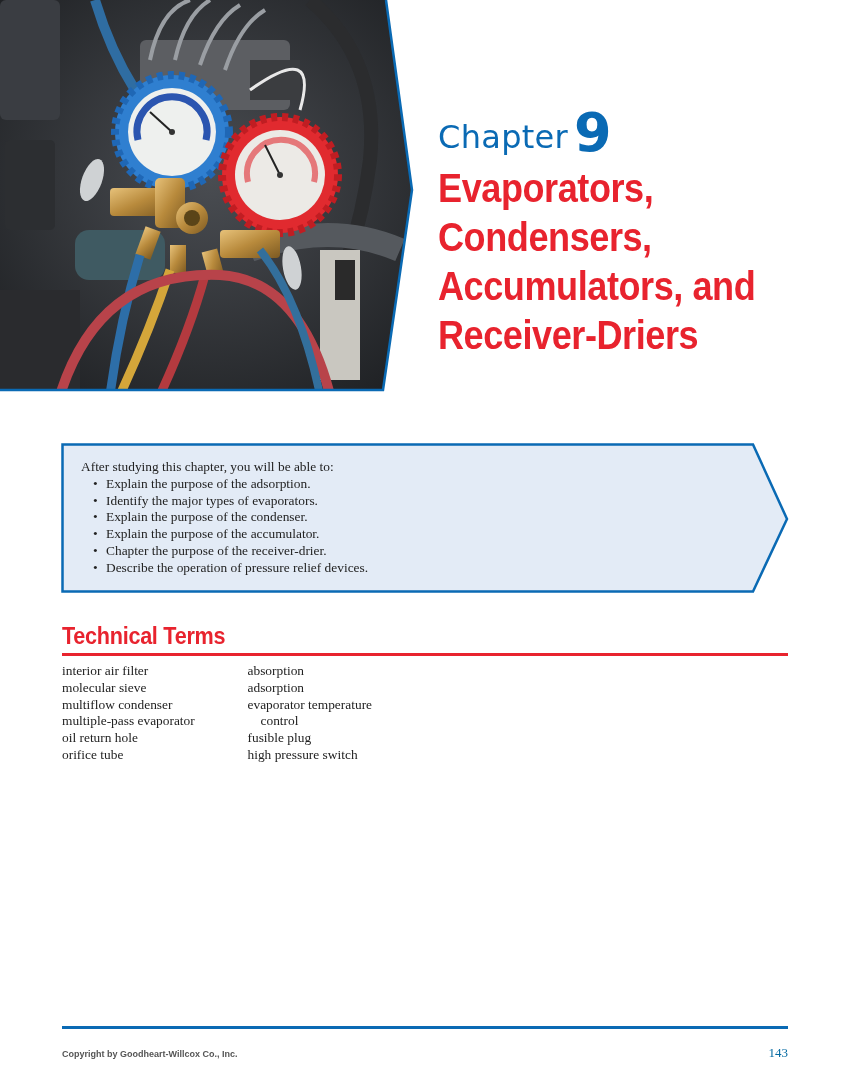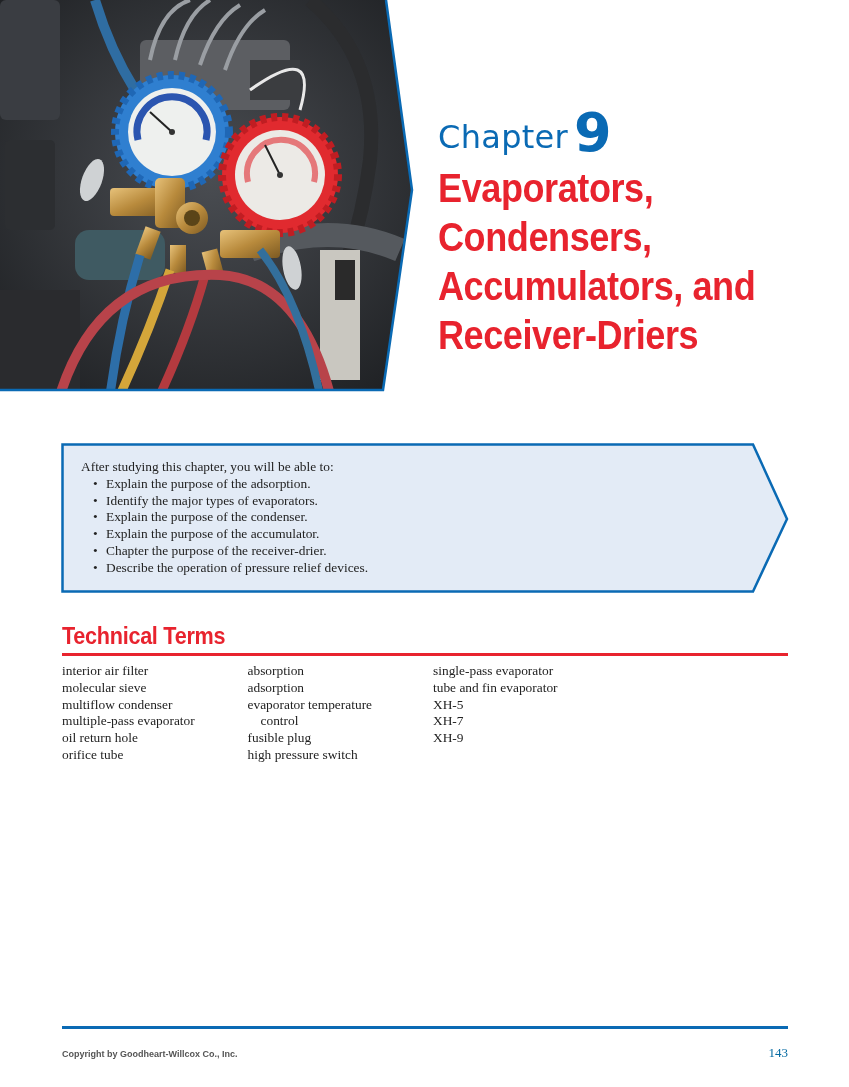--- a/index.html
+++ b/index.html
@@ -137,24 +137,17 @@
     <div class="term">oil return hole</div>
     <div class="term">orifice tube</div>
   </div>
   <div class="col">
     <div class="term">absorption</div>
     <div class="term">adsorption</div>
     <div class="term"><span>evaporator temperature</span><span class="indent">control</span></div>
     <div class="term">fusible plug</div>
     <div class="term">high pressure switch</div>
   </div>
-  <div class="col">
-    <div class="term">single-pass evaporator</div>
-    <div class="term">tube and fin evaporator</div>
-    <div class="term">XH-5</div>
-    <div class="term">XH-7</div>
-    <div class="term">XH-9</div>
-  </div>
 </div>
 
 <div class="footer-rule"></div>
 <div class="copyright">Copyright by Goodheart-Willcox Co., Inc.</div>
 <div class="pagenum">143</div>
 
 </body></html>

